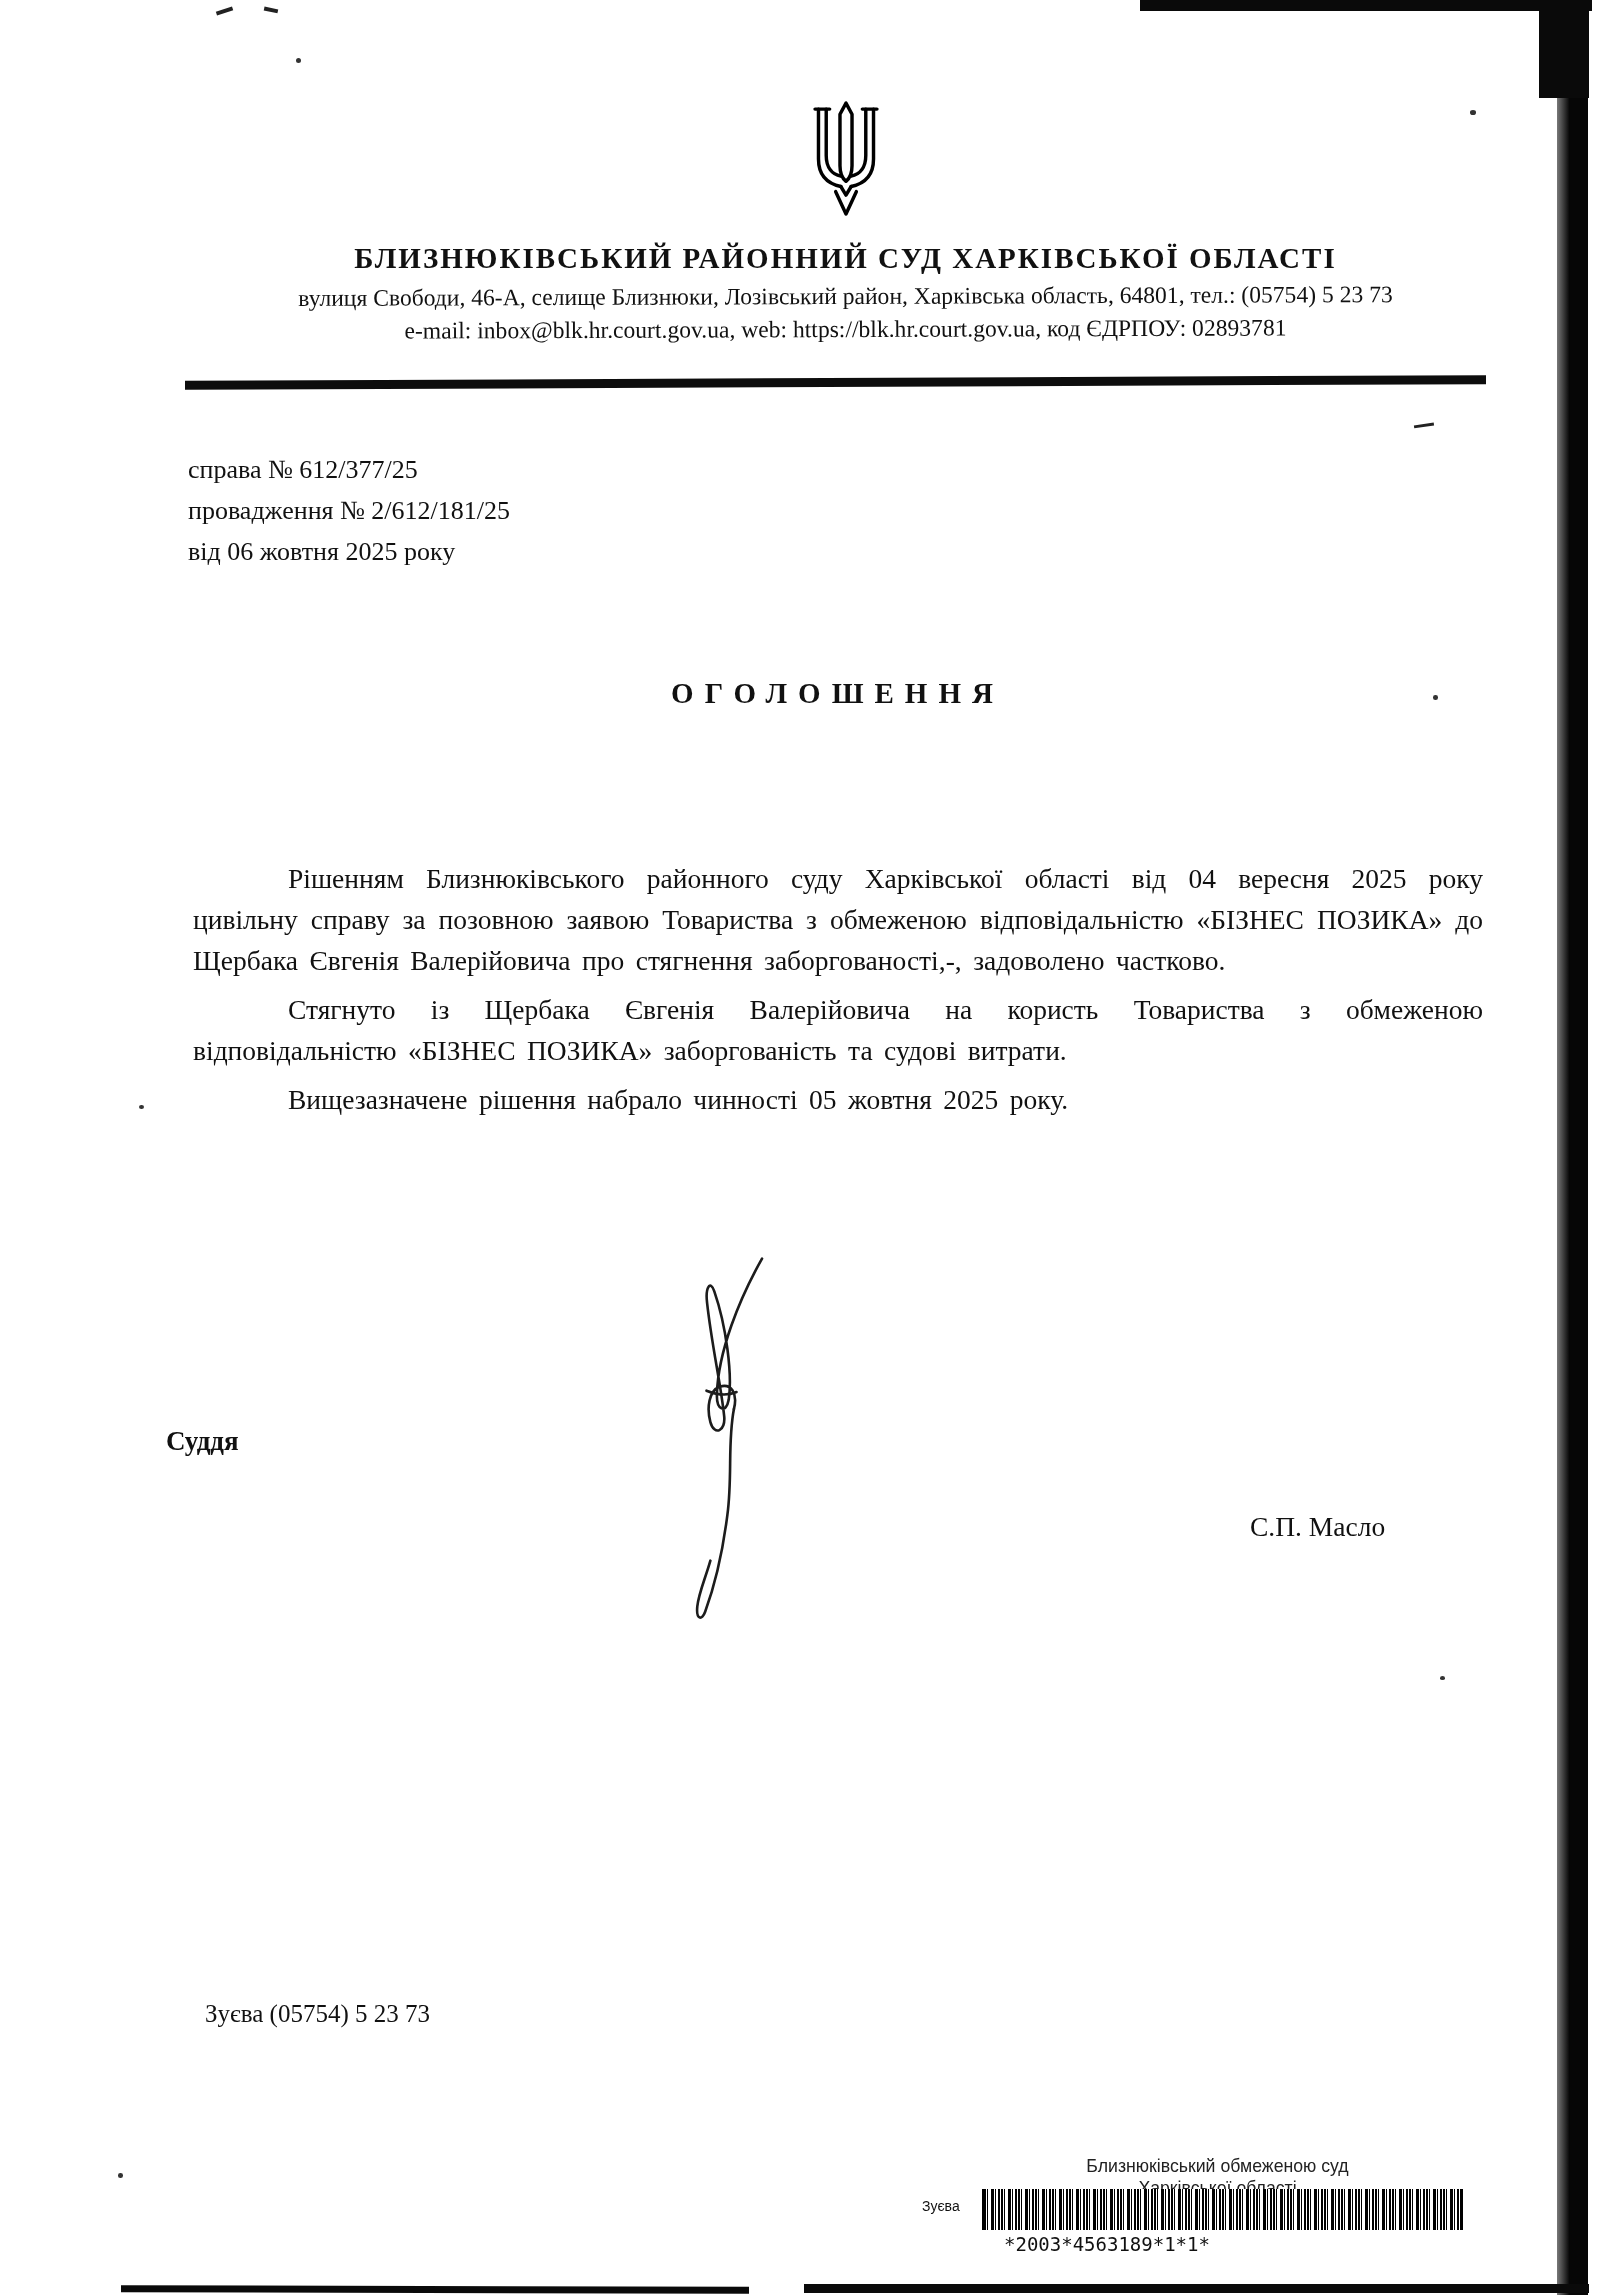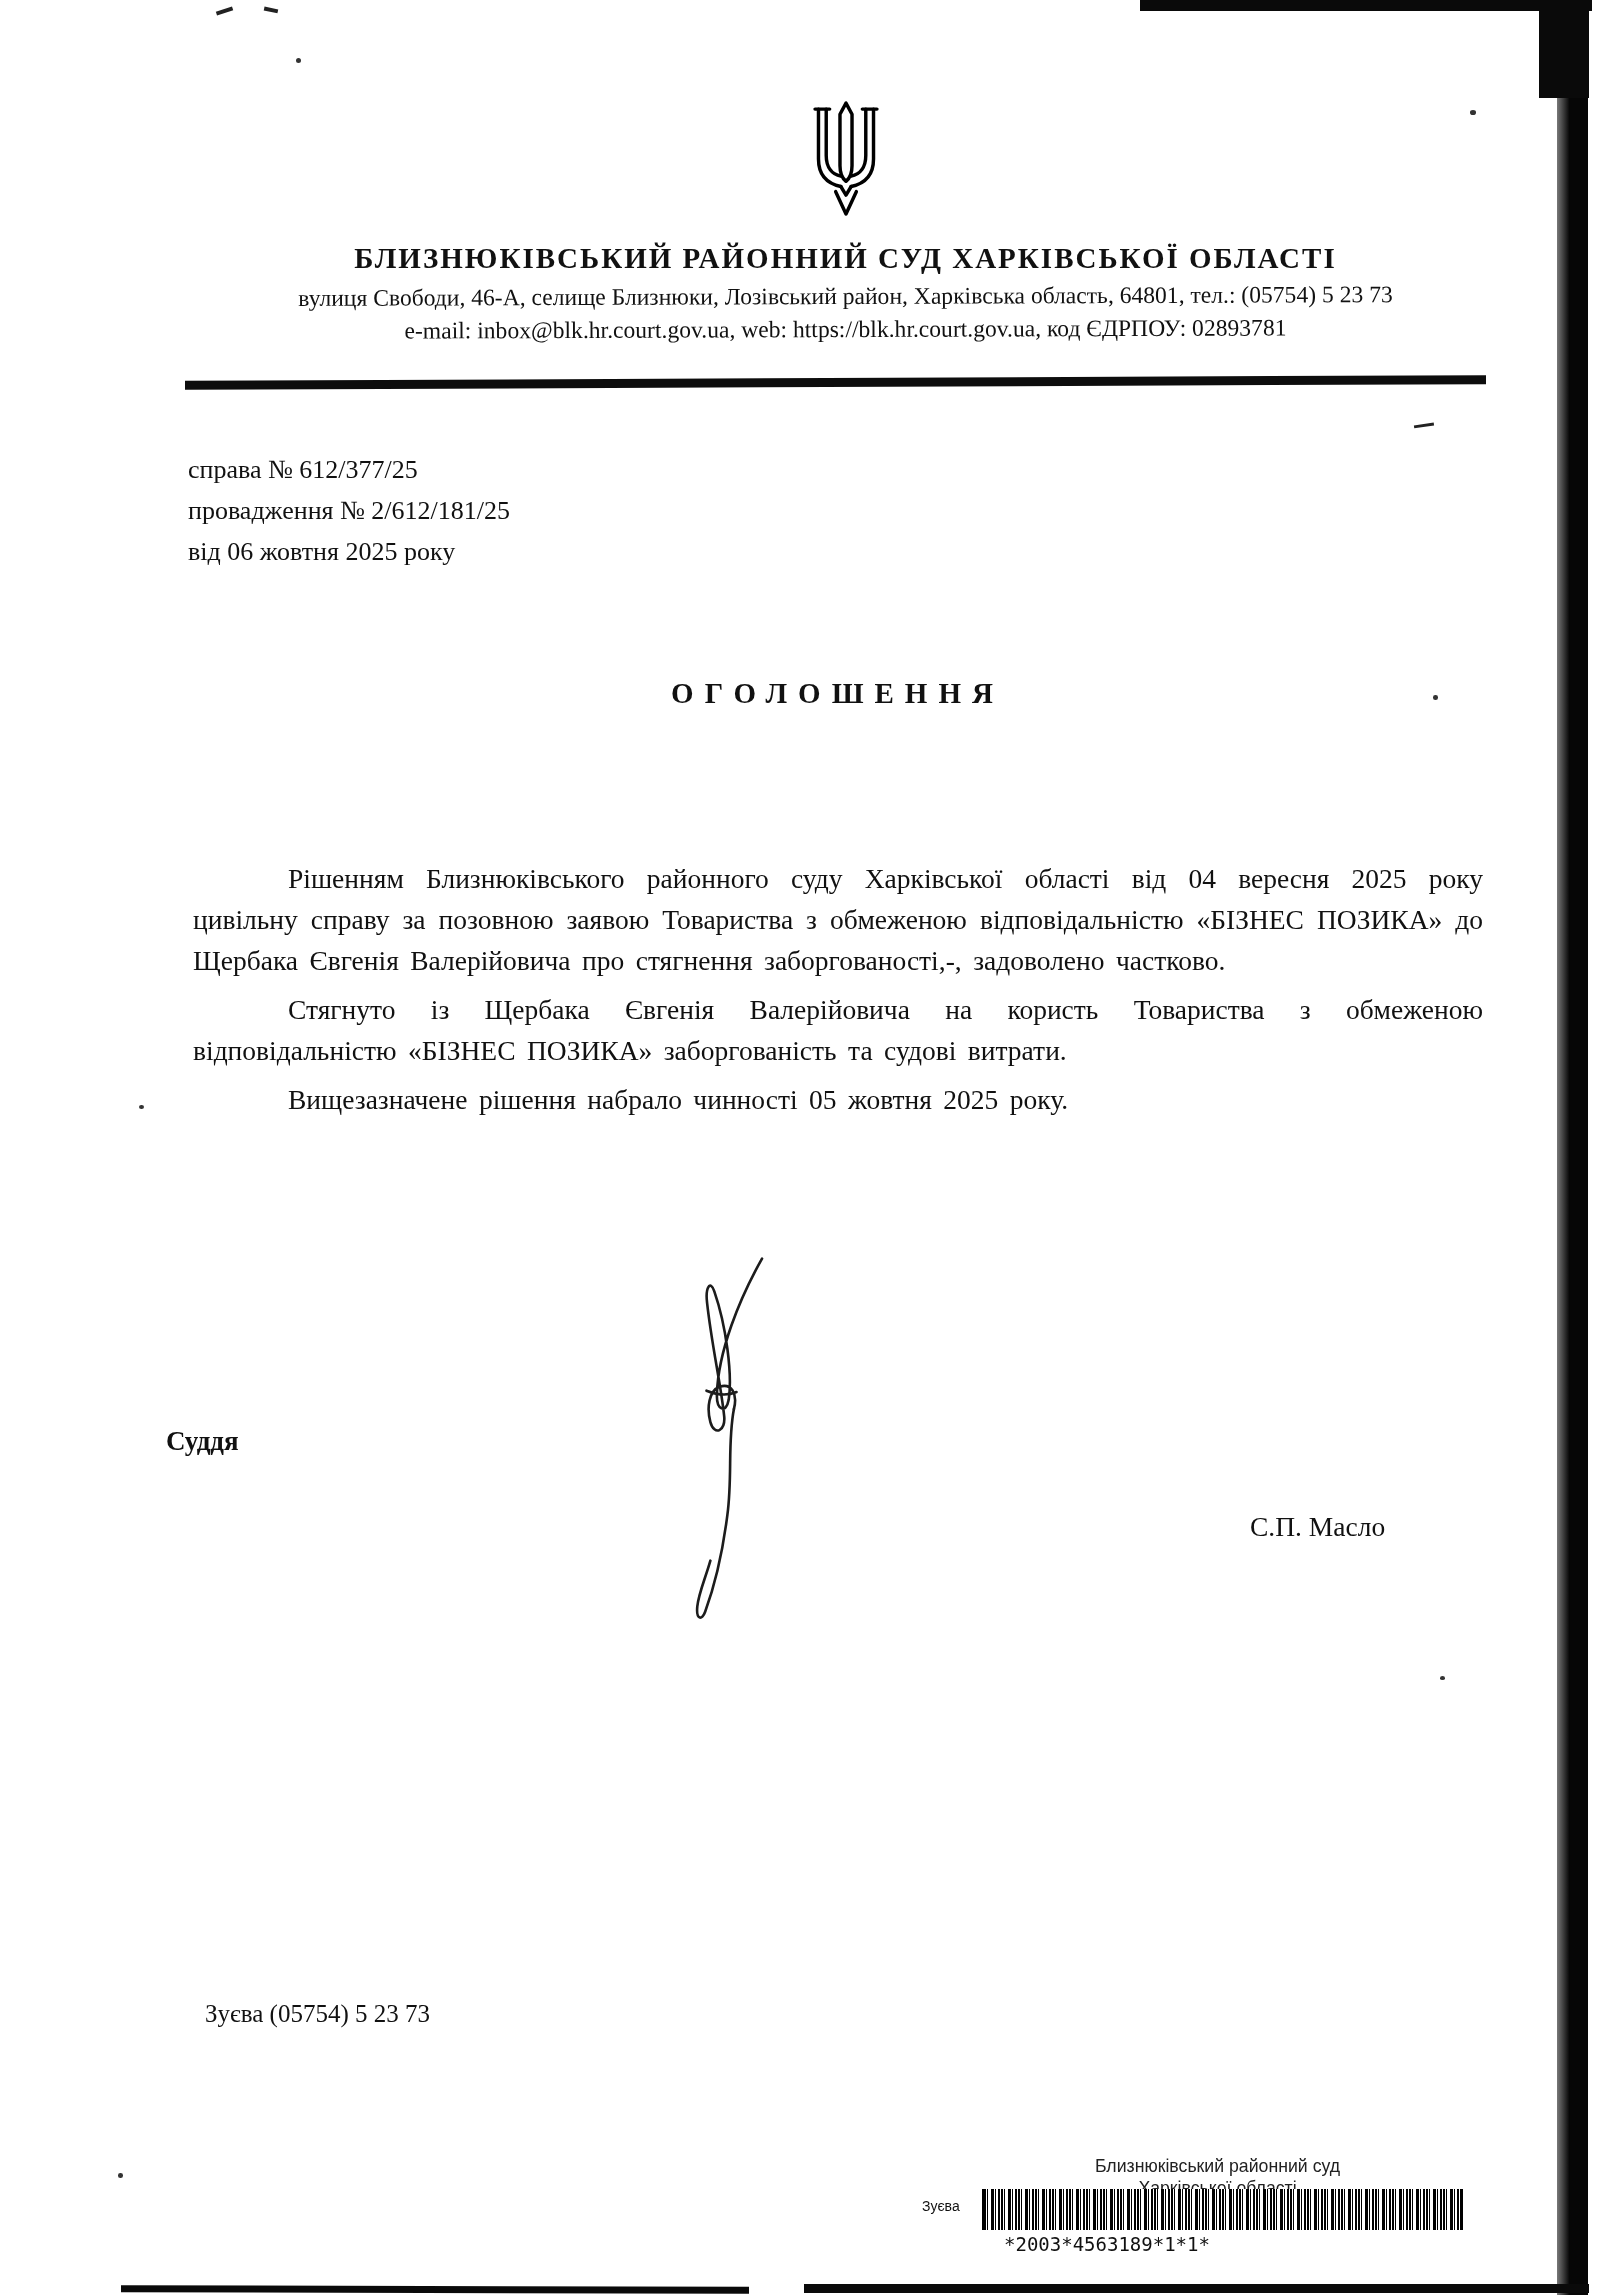--- a/index.html
+++ b/index.html
@@ -149,21 +149,21 @@
   <svg class="sig-scribble" viewBox="0 0 260 580" fill="none" stroke="#1c1c1c" stroke-width="4" stroke-linecap="round">
     <path d="M205 8 C 170 70, 138 150, 136 215 C 135 240, 150 246, 154 224 C 160 185, 150 110, 132 58 C 126 40, 118 52, 121 76 C 128 140, 142 200, 147 248 C 150 272, 132 280, 126 258 C 120 236, 124 210, 140 204 C 158 198, 168 214, 162 238"></path>
     <path d="M162 238 C 152 290, 160 340, 152 400 C 145 455, 132 510, 118 548 C 113 562, 104 560, 106 540 C 108 520, 118 498, 126 470"></path>
     <path d="M120 210 C 135 216, 152 218, 166 212"></path>
   </svg>
   <div class="sig-name">С.П. Масло</div>
 
   <div class="clerk-line">Зуєва (05754) 5 23 73</div>
 
   <div class="stamp-caption">
-    <div>Близнюківський районний суд</div>
+    <div>Близнюківський обмеженою суд</div>
     <div>Харківської області</div>
   </div>
   <div class="stamp-clerk">Зуєва</div>
   <div class="barcode"></div>
   <div class="barcode-text">*2003*4563189*1*1*</div>
 
   <div class="artifact edge-right"></div>
   <div class="artifact edge-right-top"></div>
   <div class="artifact edge-top-right"></div>
   <div class="artifact edge-bottom-1"></div>

